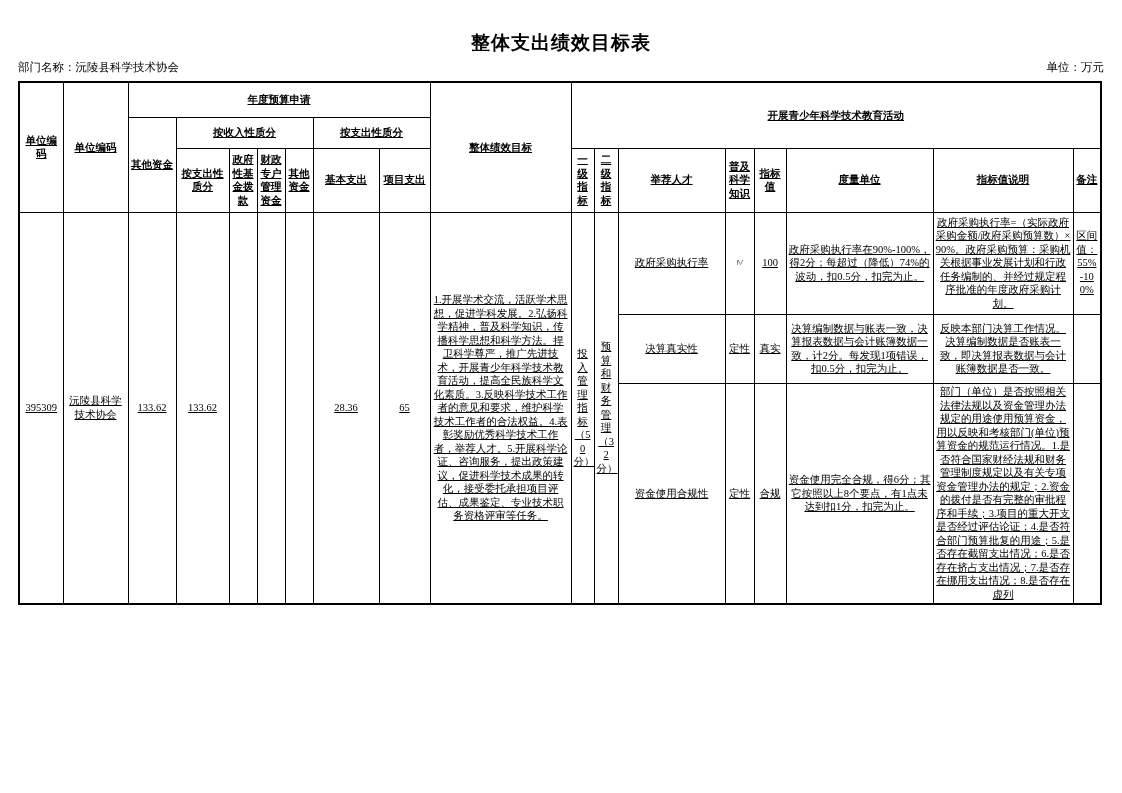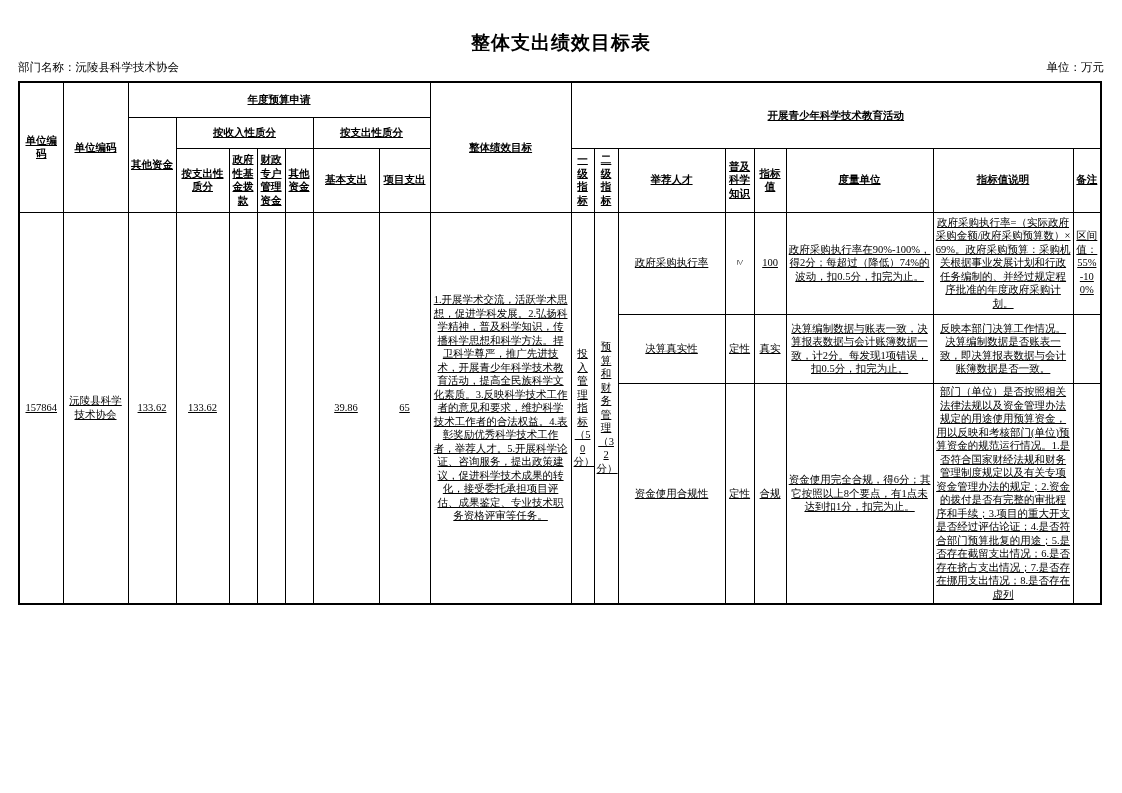--- a/index.html
+++ b/index.html
@@ -138,37 +138,37 @@
       <th>二级指标</th>
       <th>举荐人才</th>
       <th>普及科学知识</th>
       <th>指标值</th>
       <th>度量单位</th>
       <th>指标值说明</th>
       <th class="pad-narrow">备注</th>
     </tr>
 
     <tr style="height:102px">
-      <td rowspan="3">157864</td>
+      <td rowspan="3">395309</td>
       <td rowspan="3" class="txt">沅陵县科学技术协会</td>
       <td rowspan="3" class="num">133.62</td>
       <td rowspan="3" class="num">133.62</td>
       <td rowspan="3" class="num"></td>
       <td rowspan="3" class="num"></td>
       <td rowspan="3" class="num"></td>
-      <td rowspan="3" class="num">39.86</td>
+      <td rowspan="3" class="num">28.36</td>
       <td rowspan="3" class="num">65</td>
       <td rowspan="3" class="txt">1.开展学术交流，活跃学术思想，促进学科发展。2.弘扬科学精神，普及科学知识，传播科学思想和科学方法。捍卫科学尊严，推广先进技术，开展青少年科学技术教育活动，提高全民族科学文化素质。3.反映科学技术工作者的意见和要求，维护科学技术工作者的合法权益。4.表彰奖励优秀科学技术工作者，举荐人才。5.开展科学论证、咨询服务，提出政策建议，促进科学技术成果的转化，接受委托承担项目评估、成果鉴定、专业技术职务资格评审等任务。</td>
       <td rowspan="3" class="txt">投入管理指标（50分）</td>
       <td rowspan="3" class="txt">预算和财务管理（32分）</td>
       <td class="txt">政府采购执行率</td>
       <td><span class="rot90">≥</span></td>
       <td>100</td>
       <td class="txt">政府采购执行率在90%-100%，得2分；每超过（降低）74%的波动，扣0.5分，扣完为止。</td>
-      <td class="txt">政府采购执行率=（实际政府采购金额/政府采购预算数）×69%。政府采购预算：采购机关根据事业发展计划和行政任务编制的、并经过规定程序批准的年度政府采购计划。</td>
+      <td class="txt">政府采购执行率=（实际政府采购金额/政府采购预算数）×90%。政府采购预算：采购机关根据事业发展计划和行政任务编制的、并经过规定程序批准的年度政府采购计划。</td>
       <td class="txt top">区间值：55%-100%</td>
     </tr>
 
     <tr style="height:69px">
       <td class="txt">决算真实性</td>
       <td>定性</td>
       <td>真实</td>
       <td class="txt">决算编制数据与账表一致，决算报表数据与会计账簿数据一致，计2分。每发现1项错误，扣0.5分，扣完为止。</td>
       <td class="txt">反映本部门决算工作情况。决算编制数据是否账表一致，即决算报表数据与会计账簿数据是否一致。</td>
       <td></td>

